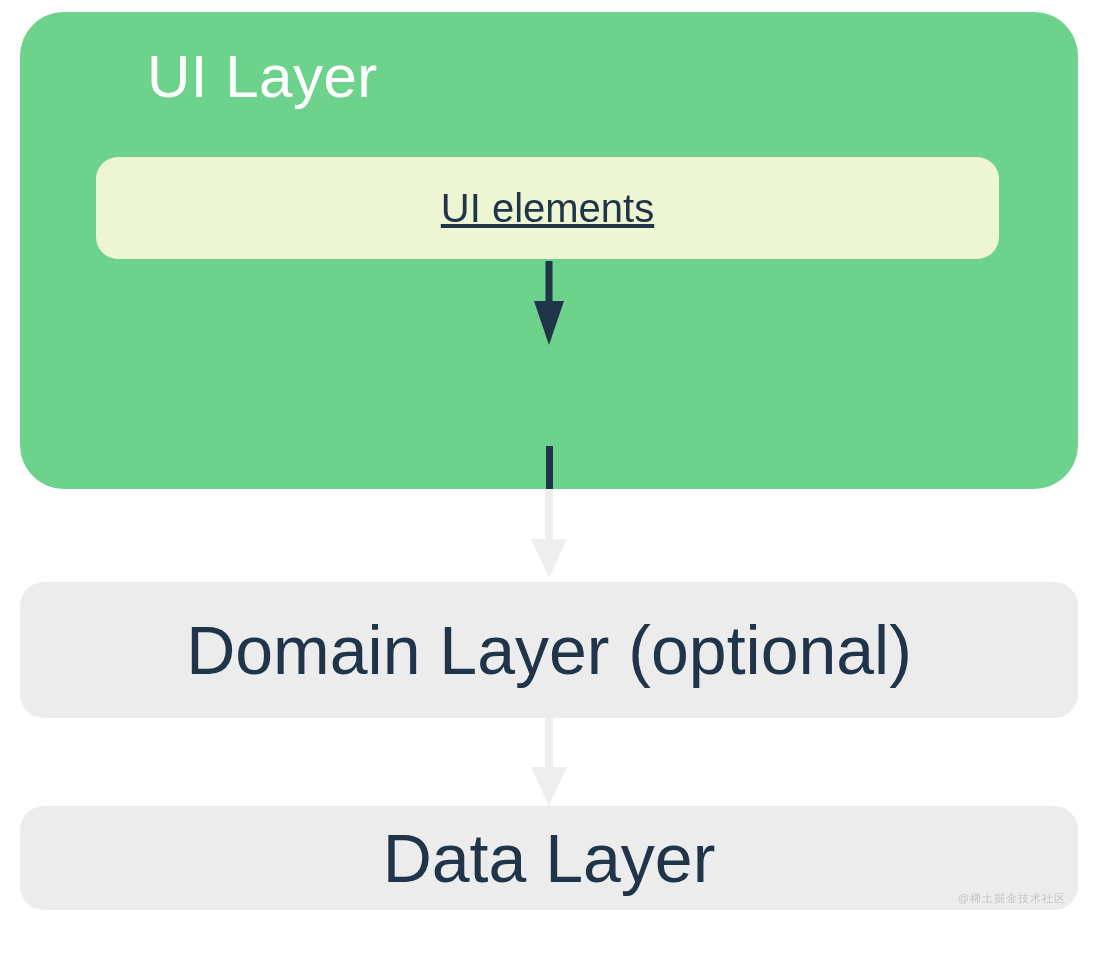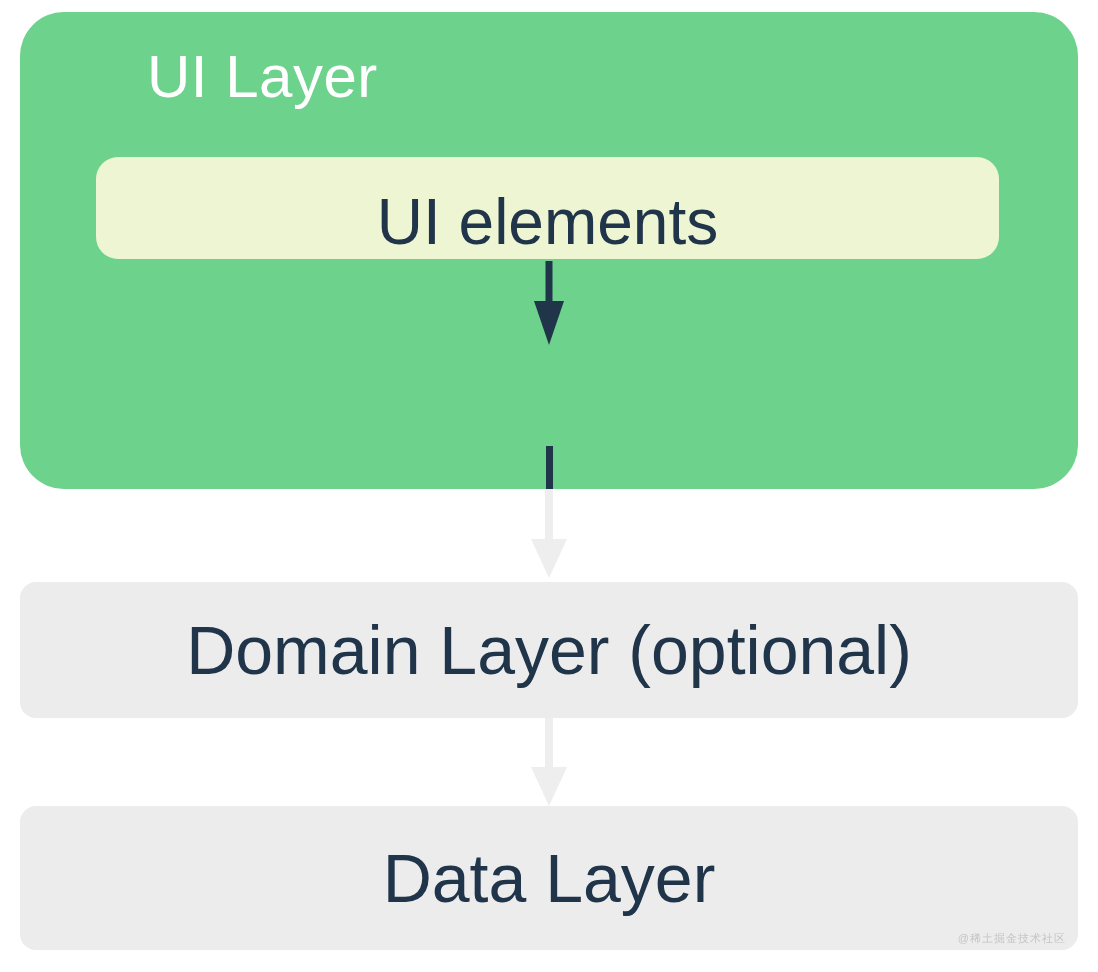--- a/index.html
+++ b/index.html
@@ -35,25 +35,26 @@
     color: var(--title_white, #ffffff);
     letter-spacing: 0.5px;
   }
   .inner-box {
     position: absolute;
     left: 76px;
     width: 903px;
     height: 102px;
     border-radius: 22px;
     display: flex;
-    align-items: flex-end;
+    align-items: center;
     justify-content: center;
-    font-size: 64px;
+    font-size: 40px;
     font-weight: 400;
     color: var(--text_dark, #20344a);
+    text-decoration: underline;
   }
   .inner-box.yellow {
     top: 145px;
     background: var(--ui_elements_yellow, #eef5d3);
   }
   .inner-box.blue {
     top: 332px;
     background: var(--state_holders_blue, #d9eafb);
   }
   
@@ -82,35 +83,35 @@
   .arrow-light.second {
     left: 530px;
     top: 718px;
   }
   
   .gray-box {
     position: absolute;
     left: 20px;
     width: 1058px;
     background: var(--gray_box, #ececec);
-    border-radius: 16px;
+    border-radius: 24px;
     display: flex;
     align-items: center;
     justify-content: center;
     font-size: 68px;
     font-weight: 400;
     color: var(--text_dark, #20344a);
   }
   .gray-box.domain {
     top: 582px;
     height: 136px;
   }
   .gray-box.data {
     top: 806px;
-    height: 144px;
+    height: 104px;
   }
   .watermark {
     position: absolute;
     right: 12px;
     bottom: 4px;
     font-size: 11px;
     letter-spacing: 1px;
     color: var(--watermark_gray, #c5c5c5);
   }
 </style>

